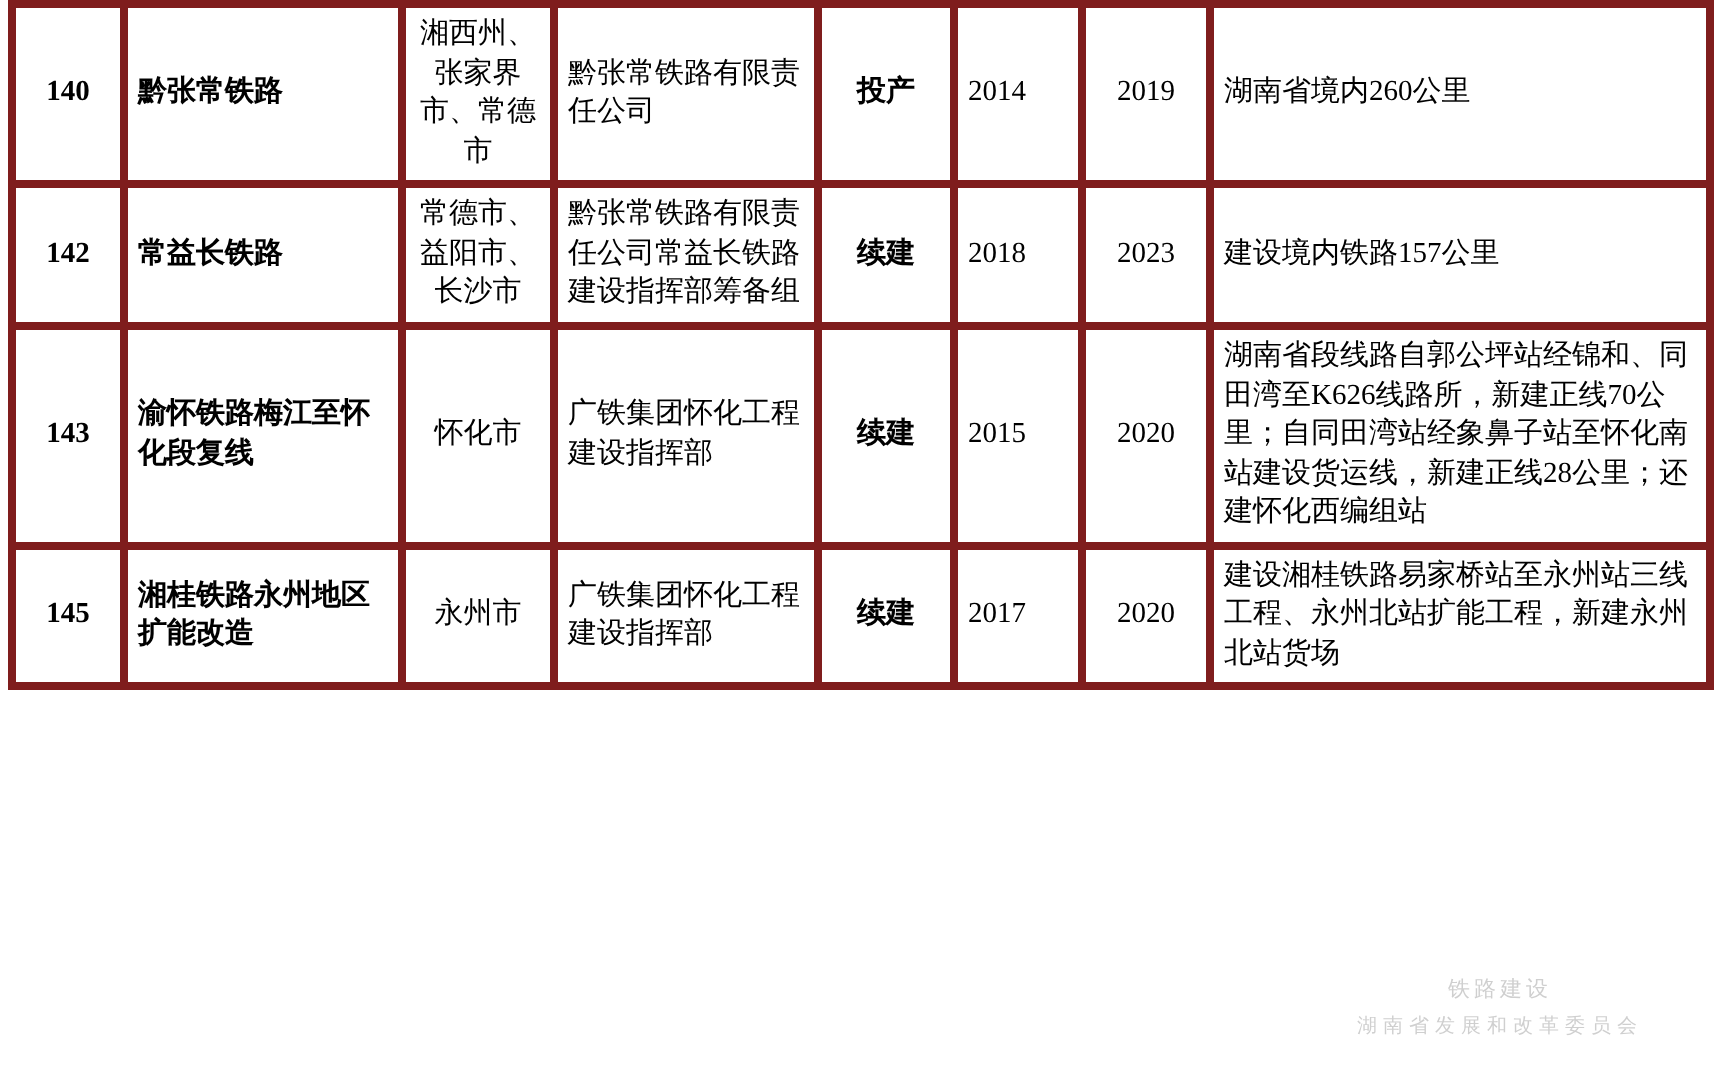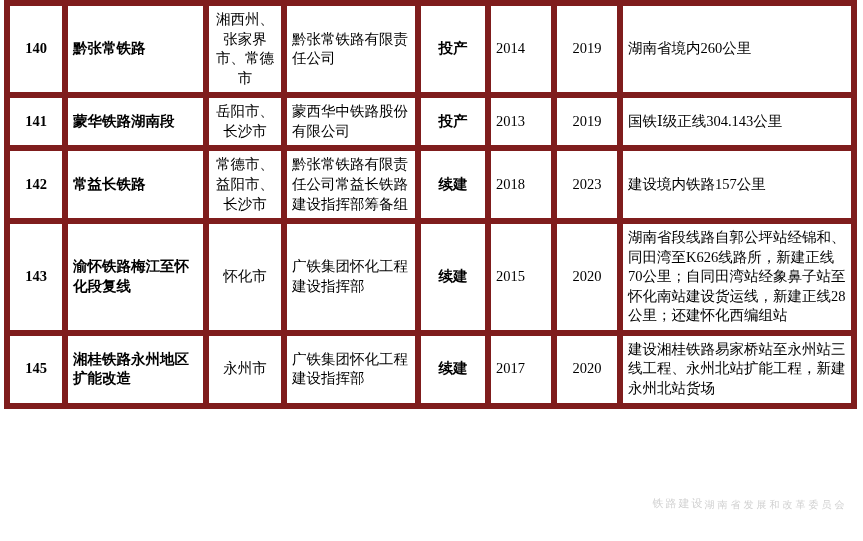--- a/index.html
+++ b/index.html
@@ -18,21 +18,21 @@
     overflow: hidden;
     background: #ffffff;
   }
   table.project-table {
     border-collapse: collapse;
     width: 853px;
     margin-left: 4px;
     table-layout: fixed;
   }
   table.project-table td {
-    border: 6px solid #7f1d1d;
+    border: 4px solid #7f1d1d;
     padding: 4px 5px;
     vertical-align: middle;
     font-size: 14.5px;
     line-height: 1.35;
     word-wrap: break-word;
   }
   td.col-no {
     width: 42px;
     text-align: center;
     font-weight: bold;
@@ -76,21 +76,21 @@
   }
   .watermark {
     position: absolute;
     right: 18px;
     bottom: 14px;
     width: 190px;
     height: 48px;
     opacity: 0.35;
     pointer-events: none;
     display: flex;
-    flex-direction: row;
+    flex-direction: column;
     align-items: center;
     justify-content: center;
     color: #777777;
     font-family: "Liberation Sans", sans-serif;
   }
   .watermark .wm-line {
     font-size: 11px;
     letter-spacing: 2px;
     white-space: nowrap;
   }
@@ -113,30 +113,20 @@
         <td class="col-no">140</td>
         <td class="col-name">黔张常铁路</td>
         <td class="col-region">湘西州、张家界市、常德市</td>
         <td class="col-entity">黔张常铁路有限责任公司</td>
         <td class="col-status">投产</td>
         <td class="col-start">2014</td>
         <td class="col-end">2019</td>
         <td class="col-desc">湖南省境内260公里</td>
       </tr>
 
-      <tr>
-        <td class="col-no">141</td>
-        <td class="col-name">蒙华铁路湖南段</td>
-        <td class="col-region">岳阳市、长沙市</td>
-        <td class="col-entity">蒙西华中铁路股份有限公司</td>
-        <td class="col-status">投产</td>
-        <td class="col-start">2013</td>
-        <td class="col-end">2019</td>
-        <td class="col-desc">国铁Ⅰ级正线304.143公里</td>
-      </tr>
 
       <tr>
         <td class="col-no">142</td>
         <td class="col-name">常益长铁路</td>
         <td class="col-region">常德市、益阳市、长沙市</td>
         <td class="col-entity">黔张常铁路有限责任公司常益长铁路建设指挥部筹备组</td>
         <td class="col-status">续建</td>
         <td class="col-start">2018</td>
         <td class="col-end">2023</td>
         <td class="col-desc">建设境内铁路157公里</td>

